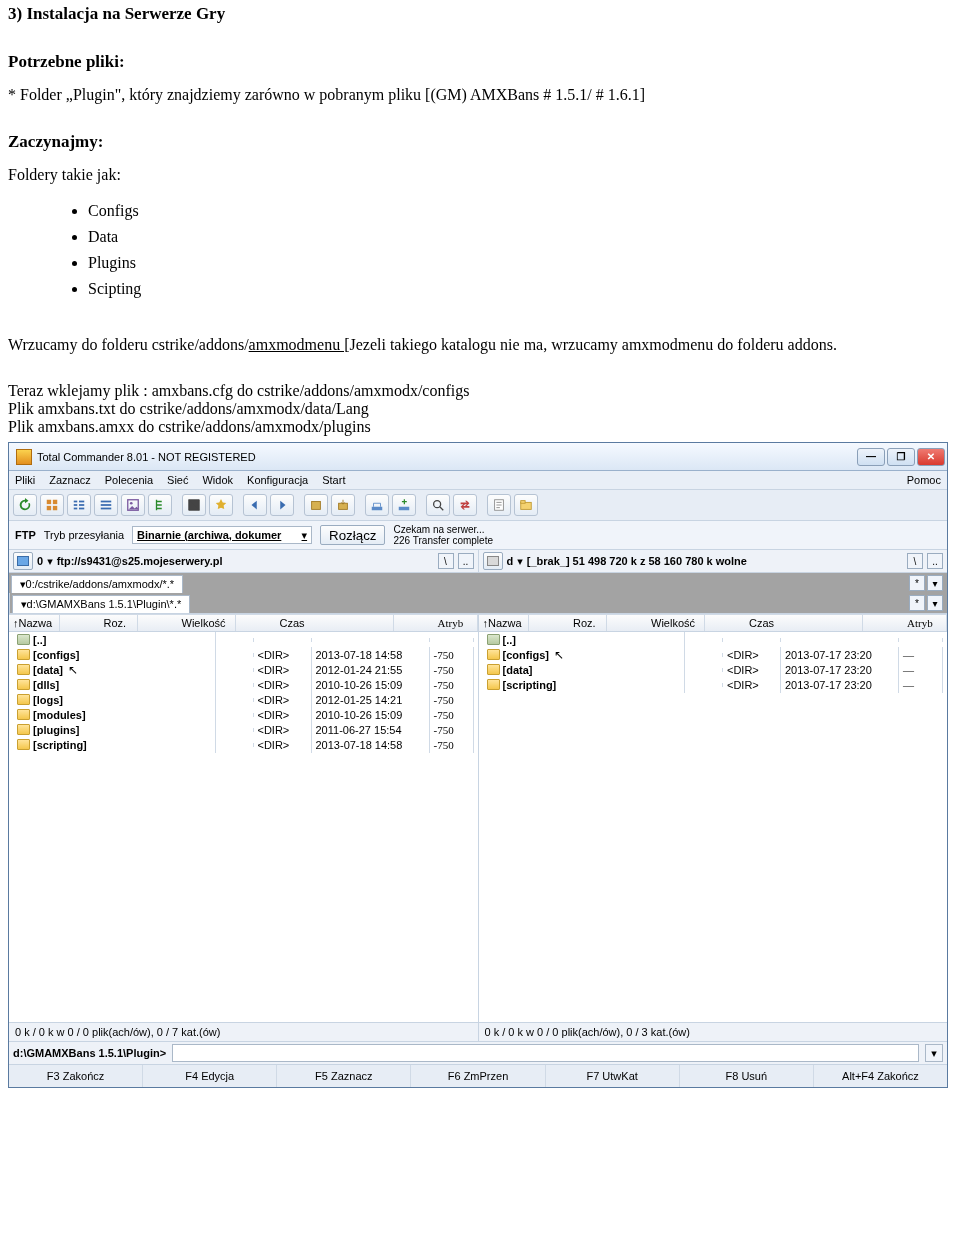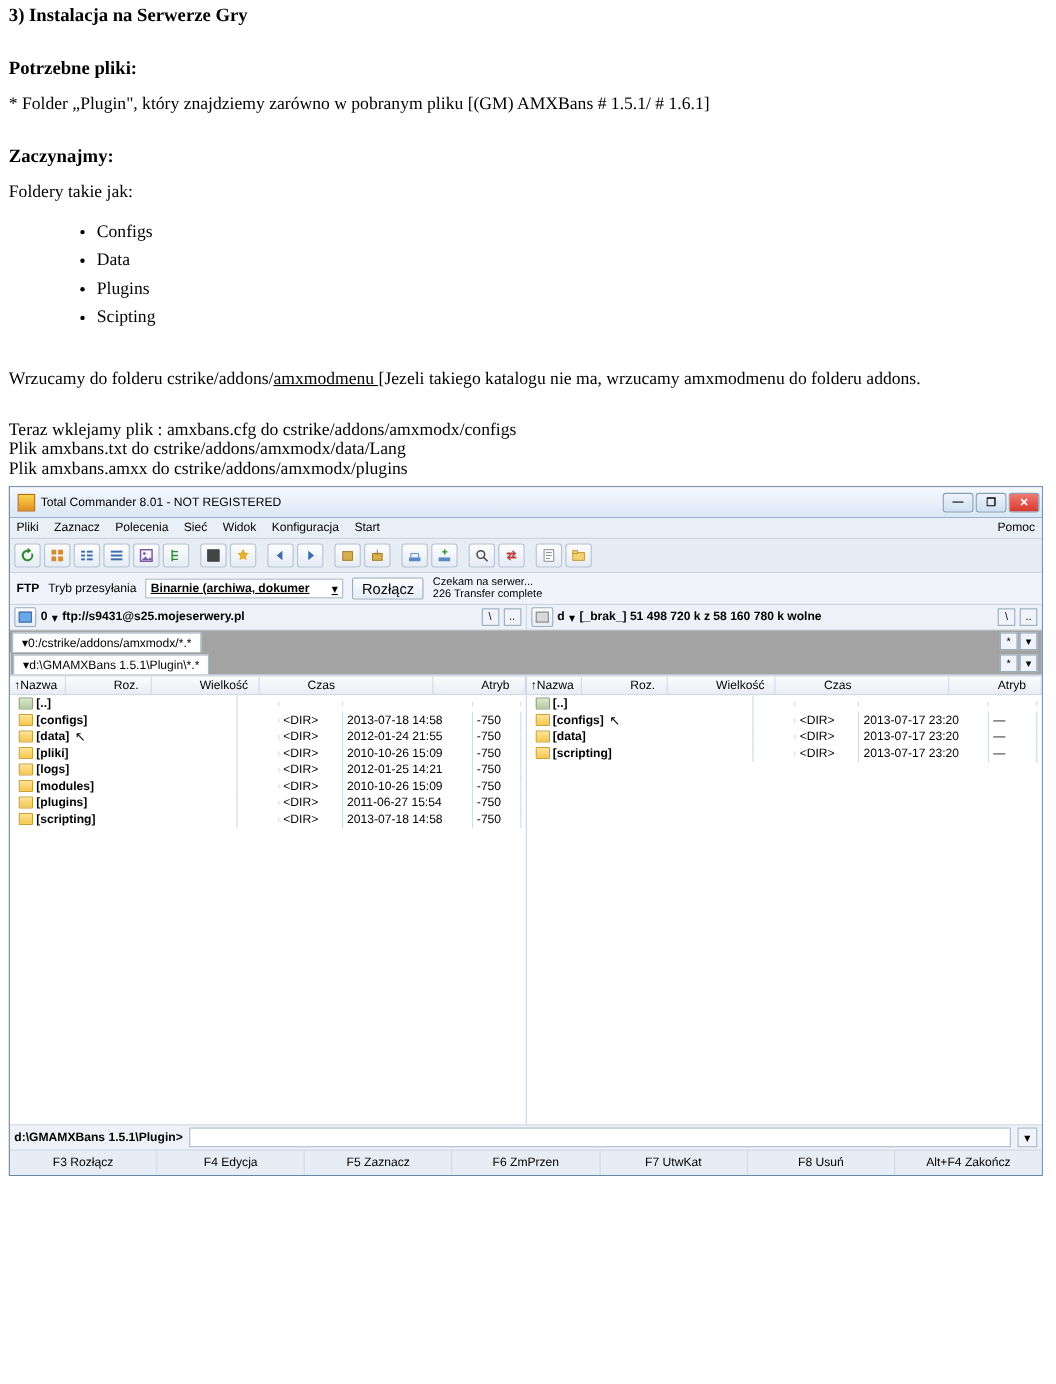--- a/index.html
+++ b/index.html
@@ -52,21 +52,21 @@
   .tab { background: #fff; border: 1px solid #aab8c8; border-bottom: none; padding: 2px 8px; font-size: 11px; margin-top: 2px; }
   .tab-nav { display:flex; gap:2px; margin-left:auto; align-items:center; padding:2px;}
   .headerrow { display: flex; border-bottom: 1px solid #c8d4e2; }
   .headercell { flex: 1; display: flex; background: linear-gradient(#fcfcfc,#e8edf4); font-size: 11px; border-top:1px solid #d0dae6;gap:40px;}
   .headercell.right { border-left: 1px solid #c8d4e2; }
   .col { border-right: 1px solid #d0dae6; padding: 2px 4px; overflow:hidden; white-space:nowrap;}
   .c-name { flex: 1; }
   .c-ext { width: 38px; }
   .c-size { width: 58px; }
   .c-date { width: 118px; }
-  .c-attr { width: 44px; }
+  .c-attr { width: 44px; font-family: Liberation Serif, serif; }
   .panes { display: flex; height: 390px; }
   .pane { flex: 1; overflow: auto; font-size: 11px; background:#fff;}
   .pane.right { border-left: 1px solid #c8d4e2; }
   .row { display: flex; padding: 0 4px; height: 15px; align-items:center; }
   .row .c-name { display:flex; align-items:center; gap:3px;}
   .folder-ico { width: 13px; height: 11px; background: linear-gradient(#ffe49a,#f4c74c); border: 1px solid #caa030; border-radius: 1px; display:inline-block; }
   .up-ico { width: 13px; height: 11px; border: 1px solid #8aa072; background: linear-gradient(#dbe7cd,#b6caa0); display:inline-block; border-radius:1px; position:relative;}
   .cursor-ico { display:inline-block; font-size:12px; line-height:10px; margin-left:2px; position:relative; top:0px;}
   .statusrow { display: flex; border-top: 1px solid #c8d4e2; background:#eef2f8;}
   .statuscell { flex: 1; padding: 3px 6px; font-size: 11px; }
@@ -350,21 +350,21 @@
             <span class="cursor-ico">↖</span>
           </div>
           <div class="col c-ext"></div>
           <div class="col c-size">&lt;DIR&gt;</div>
           <div class="col c-date">2012-01-24 21:55</div>
           <div class="col c-attr">-750</div>
         </div>
         <div class="row">
           <div class="col c-name">
             <span class="folder-ico"></span>
-            <span class="bold">[pliki]</span>
+            <span class="bold">[dlls]</span>
           </div>
           <div class="col c-ext"></div>
           <div class="col c-size">&lt;DIR&gt;</div>
           <div class="col c-date">2010-10-26 15:09</div>
           <div class="col c-attr">-750</div>
         </div>
         <div class="row">
           <div class="col c-name">
             <span class="folder-ico"></span>
             <span class="bold">[logs]</span>
@@ -443,29 +443,33 @@
             <span class="bold">[scripting]</span>
           </div>
           <div class="col c-ext"></div>
           <div class="col c-size">&lt;DIR&gt;</div>
           <div class="col c-date">2013-07-17 23:20</div>
           <div class="col c-attr">—</div>
         </div>
       </div>
   </div>
 
+  <div class="statusrow">
+    <div class="statuscell">0 k / 0 k w 0 / 0 plik(ach/ów), 0 / 7 kat.(ów)</div>
+    <div class="statuscell right">0 k / 0 k w 0 / 0 plik(ach/ów), 0 / 3 kat.(ów)</div>
+  </div>
 
   <div class="cmdrow">
     <span class="cmd-path bold">d:\GMAMXBans 1.5.1\Plugin&gt;</span>
     <div class="cmd-input"></div>
     <div class="cmd-dd">▾</div>
   </div>
 
   <div class="fkeyrow">
-    <div class="fkey">F3 Rozłącz</div>
+    <div class="fkey">F3 Zakończ</div>
     <div class="fkey">F4 Edycja</div>
     <div class="fkey">F5 Zaznacz</div>
     <div class="fkey">F6 ZmPrzen</div>
     <div class="fkey">F7 UtwKat</div>
     <div class="fkey">F8 Usuń</div>
     <div class="fkey">Alt+F4 Zakończ</div>
   </div>
 
 </div>
 

